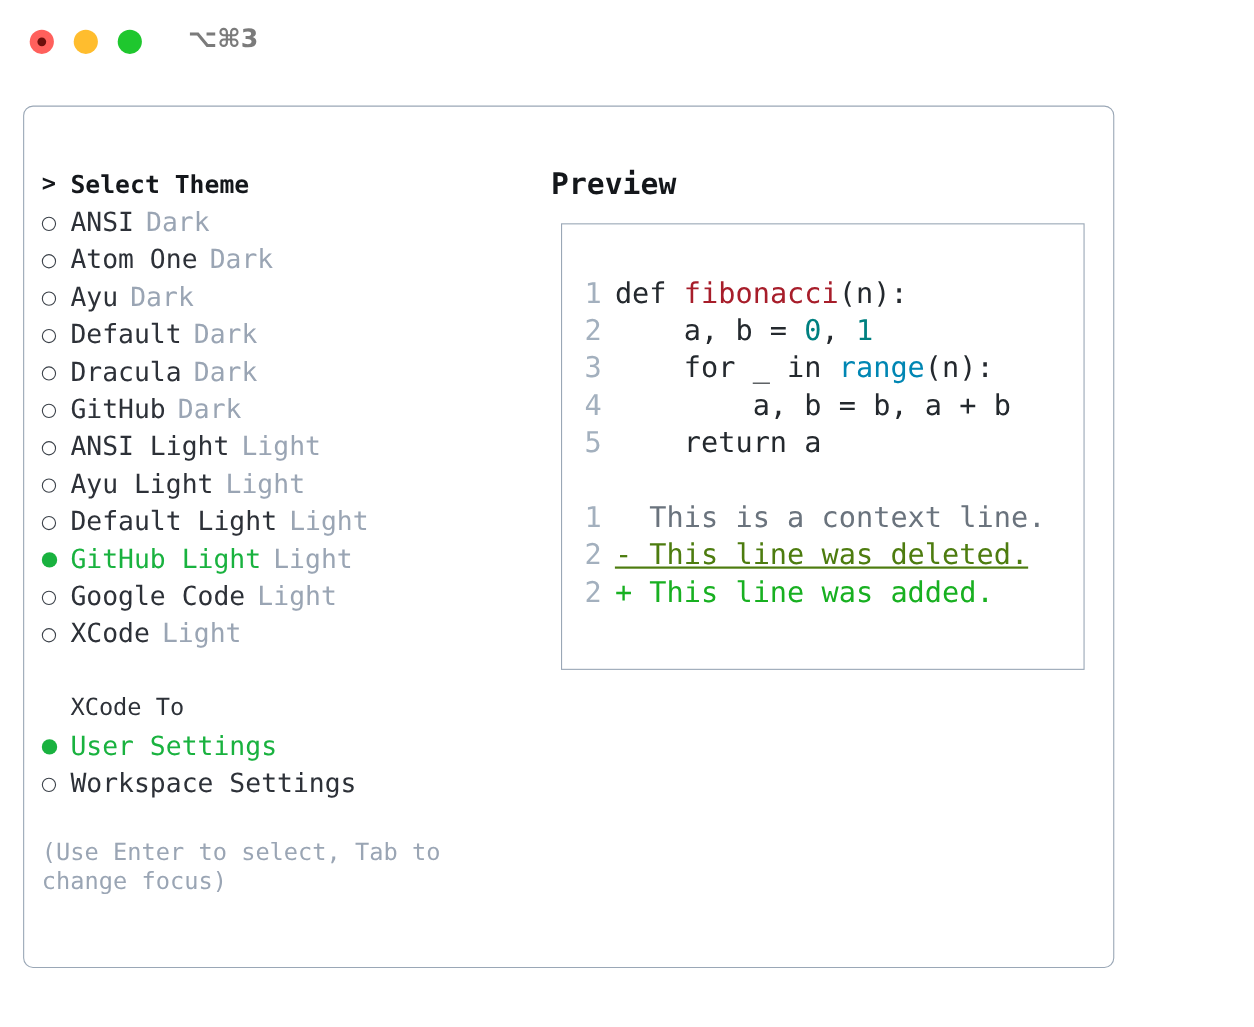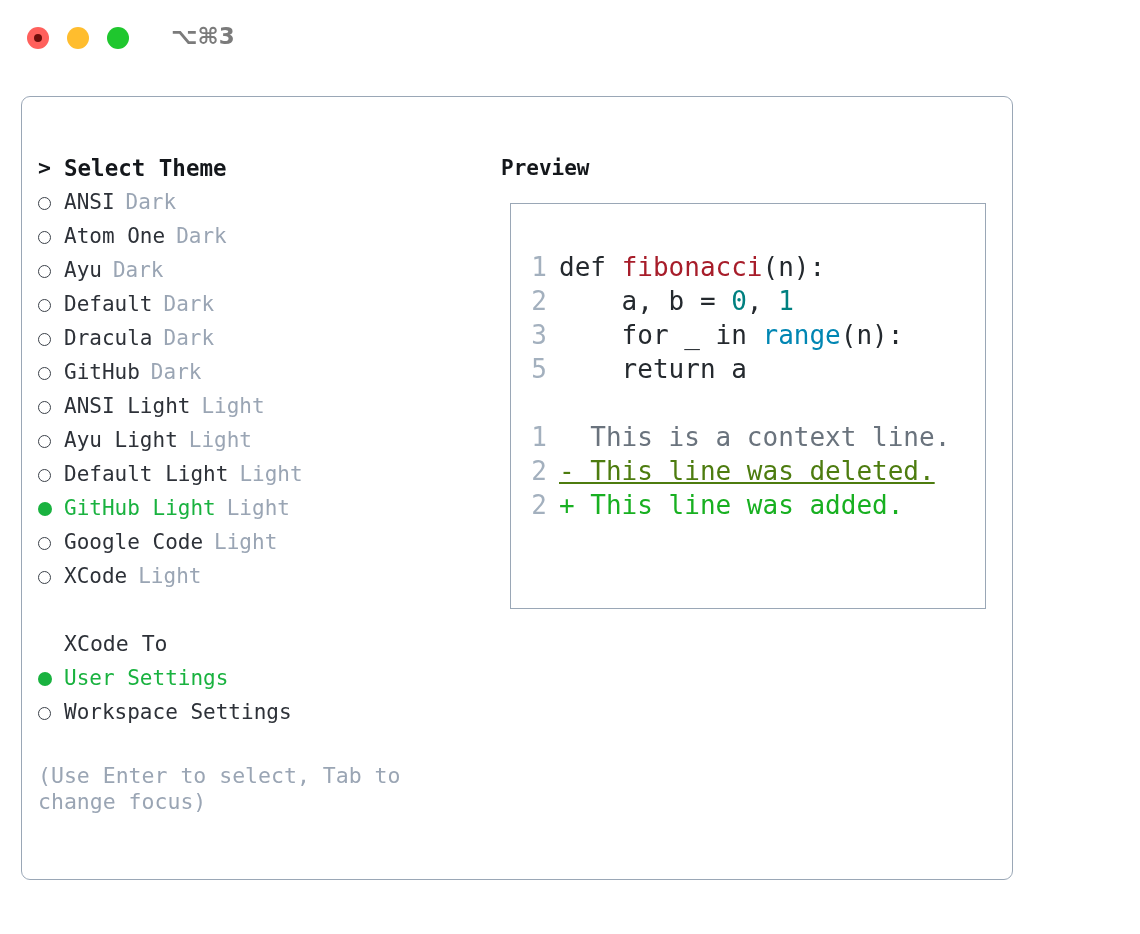--- a/index.html
+++ b/index.html
@@ -83,21 +83,21 @@
   
   .left-col {
     position: absolute;
     left: 16px;
     top: 54px;
     width: 440px;
   }
   .row {
     height: 34px;
     line-height: 34px;
-    font-size: 21px;
+    font-size: 24px;
     white-space: nowrap;
     color: #2d3138;
     display: flex;
     align-items: center;
   }
   .marker {
     display: inline-block;
     width: 26px;
     flex: 0 0 26px;
     text-align: left;
@@ -154,21 +154,21 @@
   }
 
   
   .right-col {
     position: absolute;
     left: 479px;
     top: 54px;
     width: 500px;
   }
   .preview-label {
-    font-size: 21px;
+    font-size: 27px;
     font-weight: 700;
     color: #14171b;
     line-height: 34px;
   }
   .preview-box {
     position: absolute;
     left: 510px;
     top: 203px;
     width: 476px;
     height: 406px;
@@ -313,20 +313,21 @@
     </div>
 
   </div>
 
   <div class="preview-box">
     <div class="code-area">
       <div id="code-lines">
           <div class="code-line"><span class="ln">1</span><span class="tok-plain">def </span><span class="tok-fn">fibonacci</span><span class="tok-plain">(n):</span></div>
           <div class="code-line"><span class="ln">2</span><span class="tok-plain">    a, b = </span><span class="tok-num">0</span><span class="tok-plain">, </span><span class="tok-num">1</span></div>
           <div class="code-line"><span class="ln">3</span><span class="tok-plain">    for _ in </span><span class="tok-call">range</span><span class="tok-plain">(n):</span></div>
+          <div class="code-line"><span class="ln">4</span><span class="tok-plain">        a, b = b, a + b</span></div>
           <div class="code-line"><span class="ln">5</span><span class="tok-plain">    return a</span></div>
         </div>
       <div class="diff-gap"></div>
       <div id="diff-lines">
           <div class="code-line"><span class="ln">1</span><span class="diff-ctx">  This is a context line.</span></div>
           <div class="code-line"><span class="ln">2</span><span class="diff-del">- This line was deleted.</span></div>
           <div class="code-line"><span class="ln">2</span><span class="diff-add">+ This line was added.</span></div>
         </div>
     </div>
   </div>

